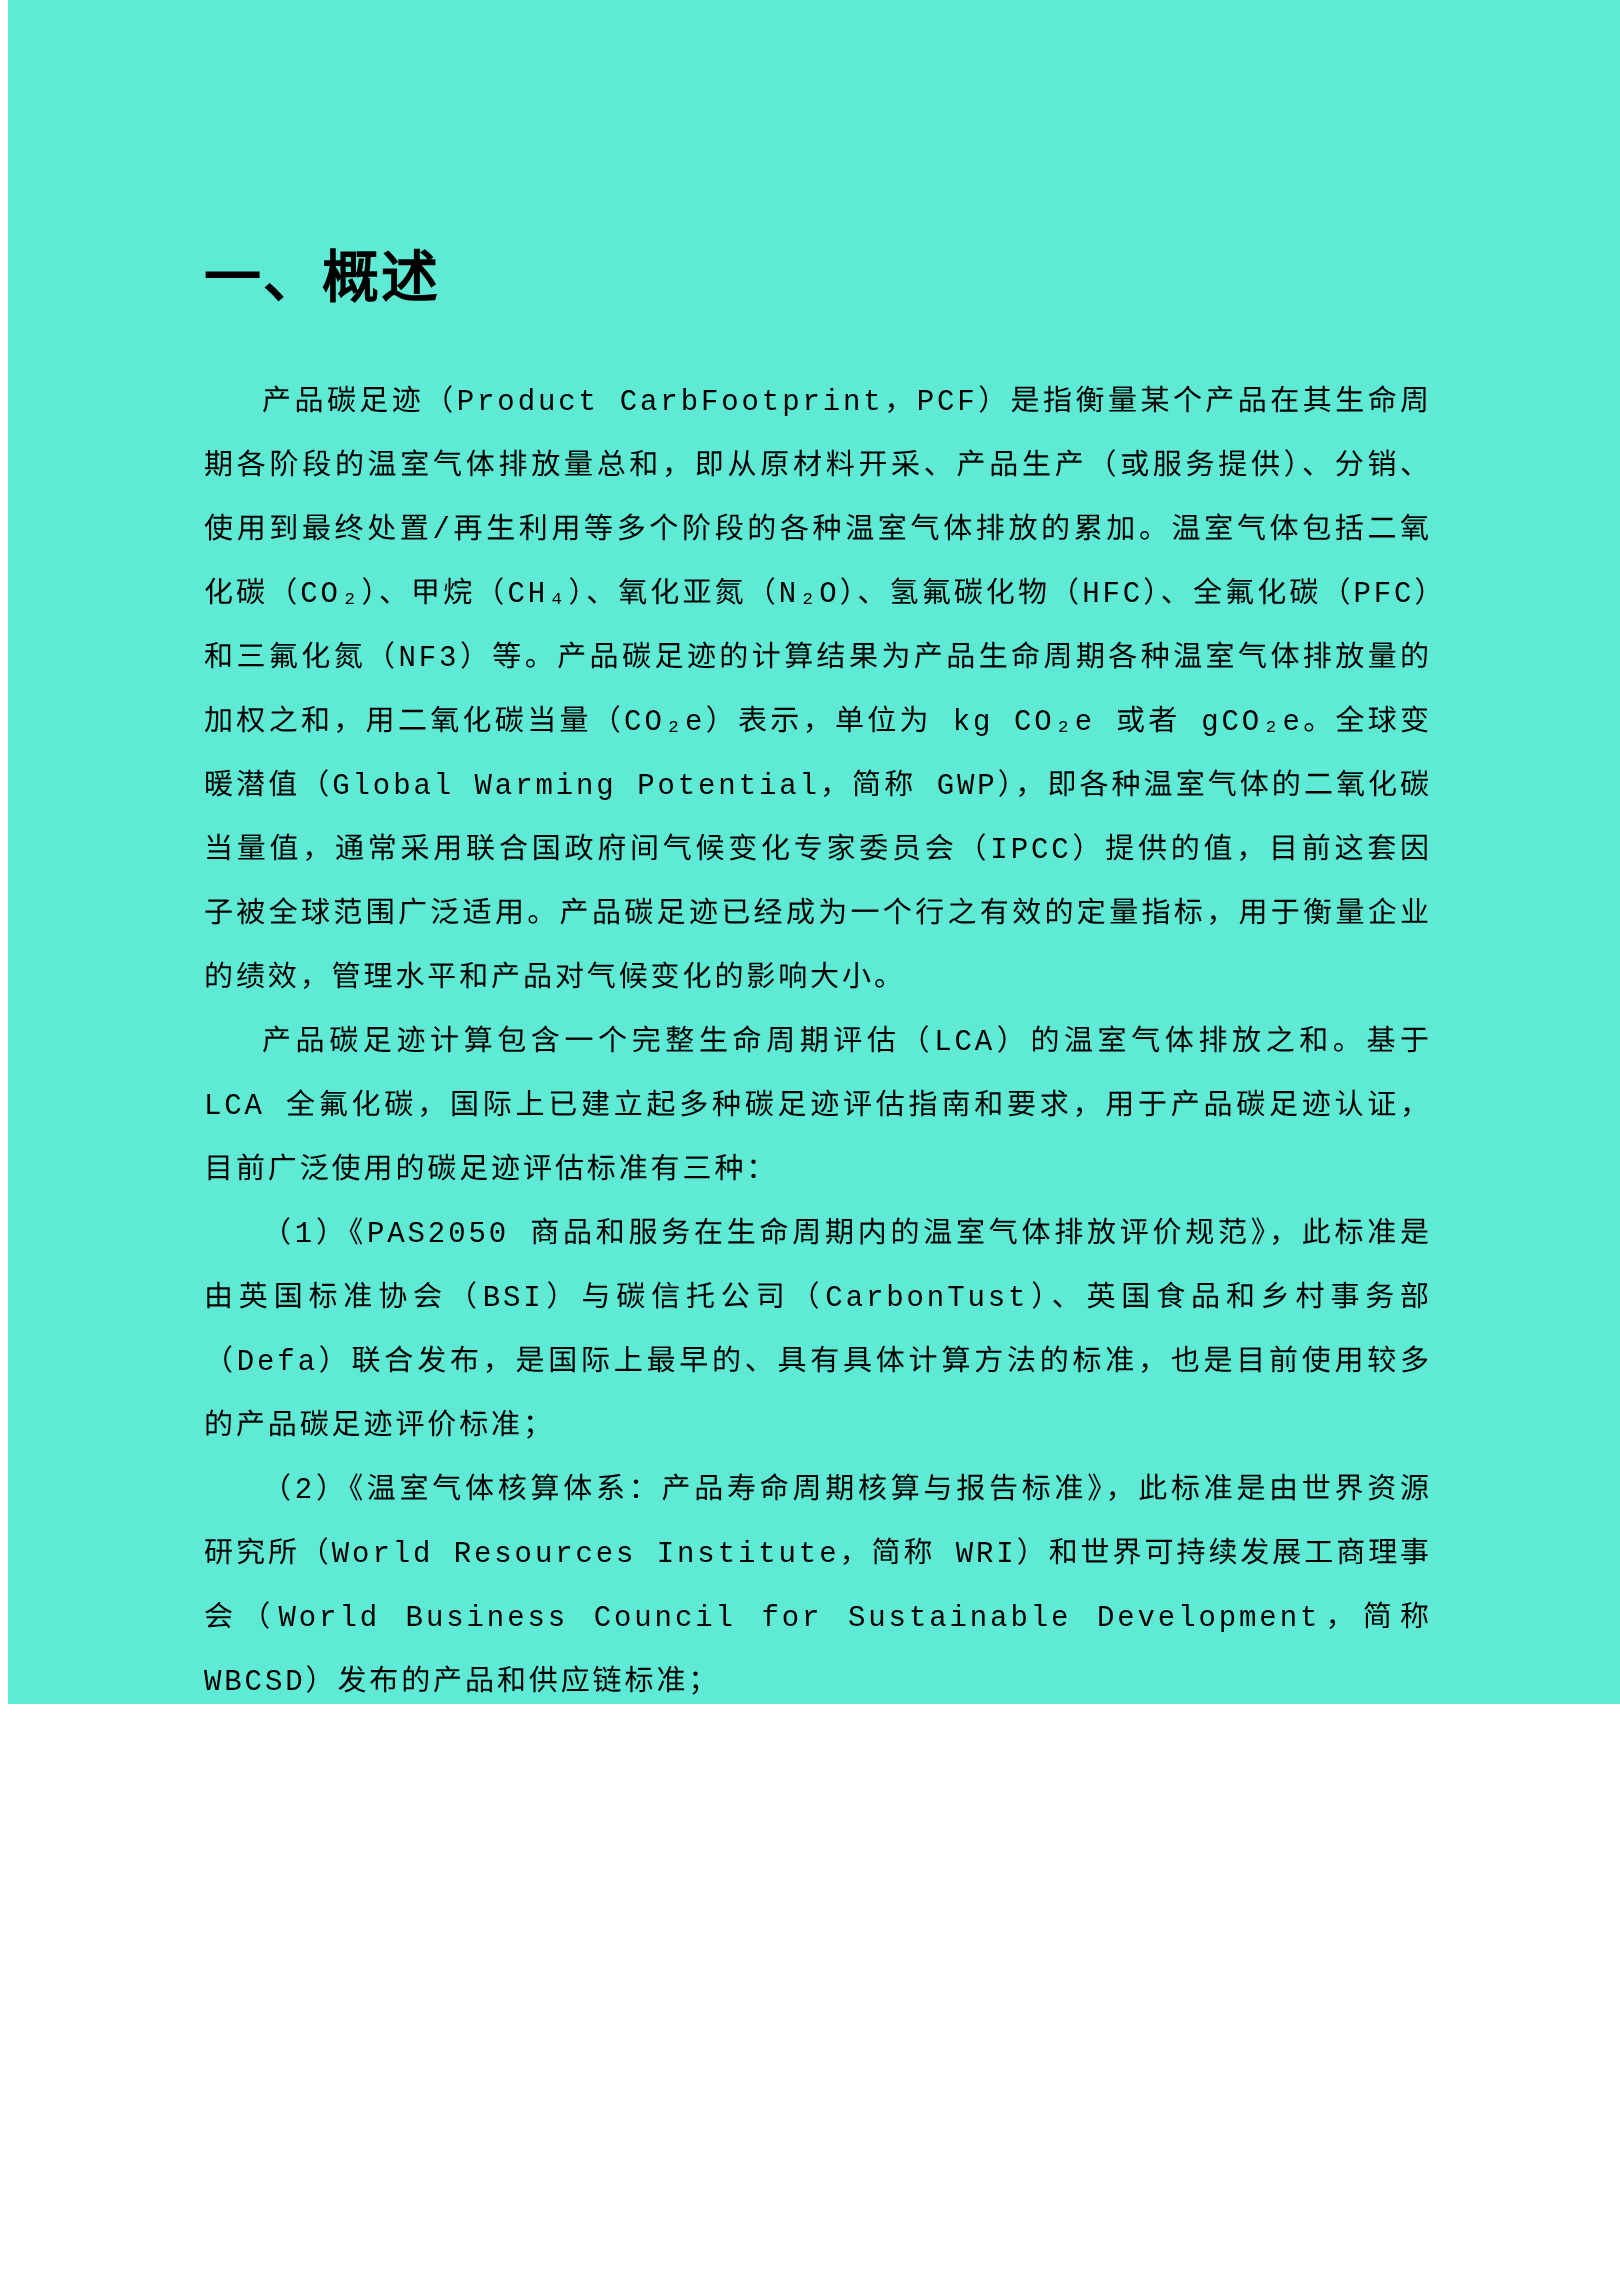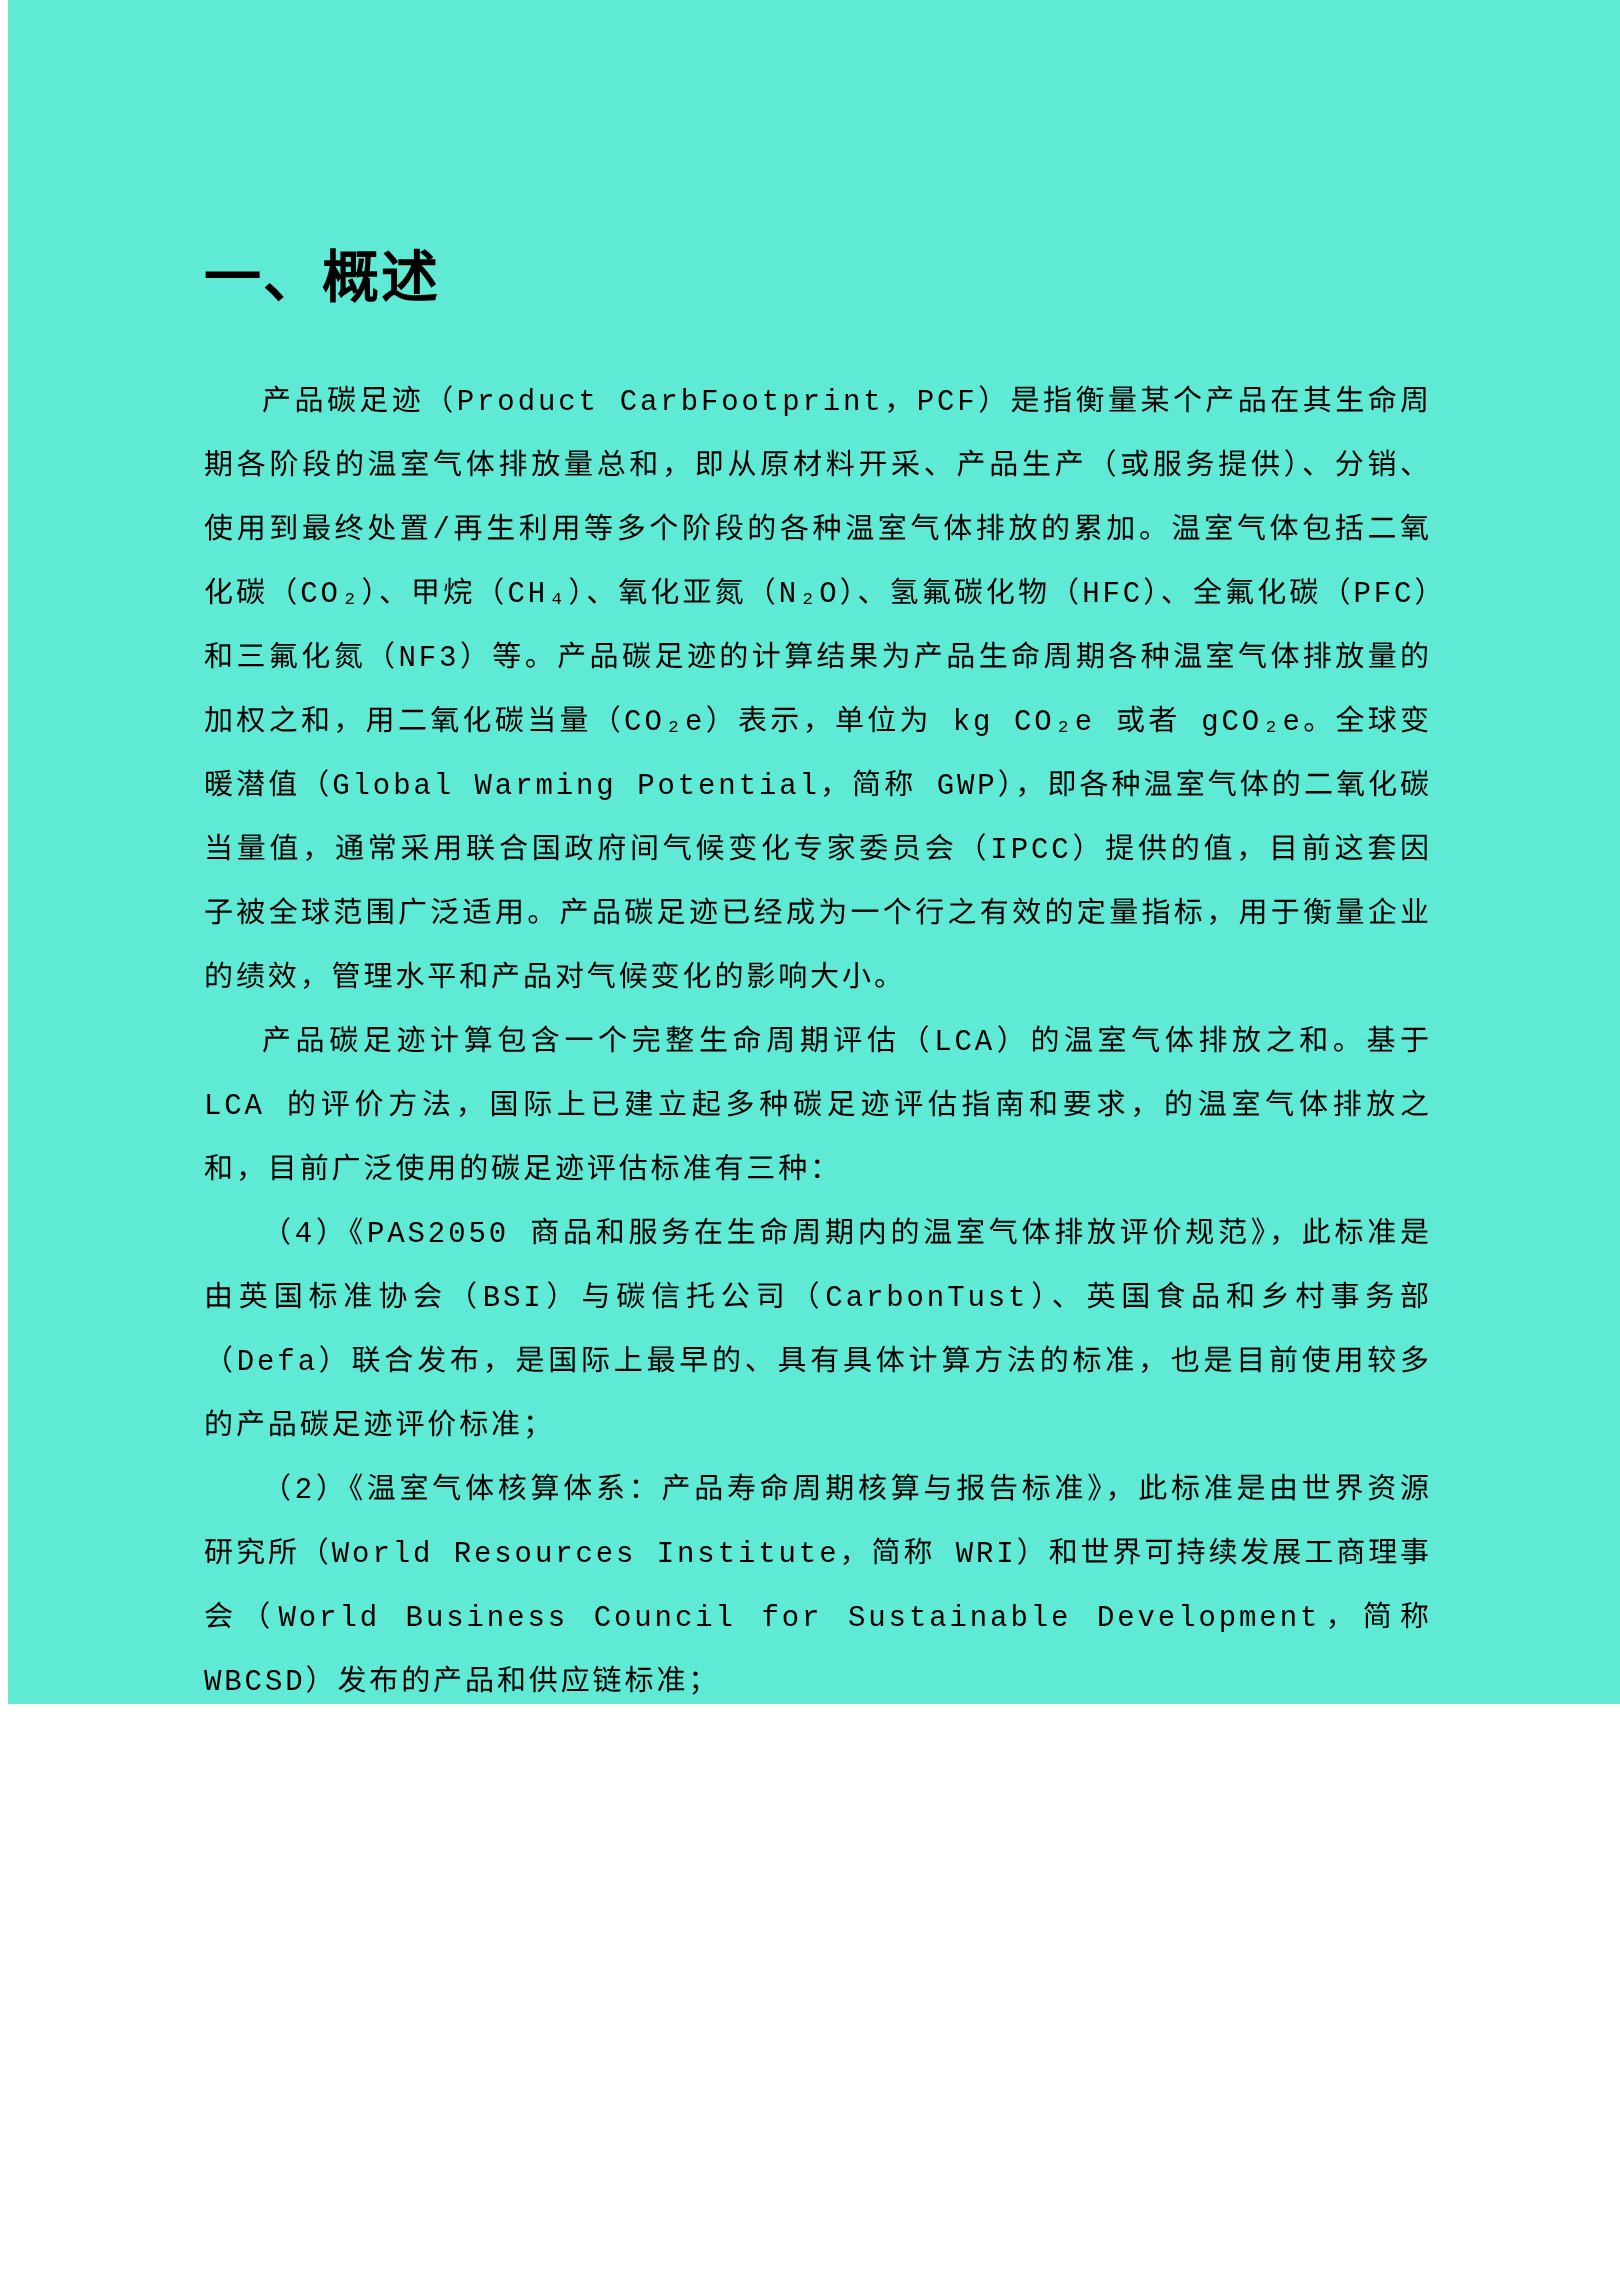--- a/index.html
+++ b/index.html
@@ -62,20 +62,20 @@
 </style>
 </head>
 <body>
 
 <div class="page">
   <h1 class="heading">一、概述</h1>
 
 
   <div class="body">
     <p class="para">产品碳足迹（Product CarbFootprint，PCF）是指衡量某个产品在其生命周期各阶段的温室气体排放量总和，即从原材料开采、产品生产（或服务提供）、分销、使用到最终处置/再生利用等多个阶段的各种温室气体排放的累加。温室气体包括二氧化碳（CO₂）、甲烷（CH₄）、氧化亚氮（N₂O）、氢氟碳化物（HFC）、全氟化碳（PFC）和三氟化氮（NF3）等。产品碳足迹的计算结果为产品生命周期各种温室气体排放量的加权之和，用二氧化碳当量（CO₂e）表示，单位为 kg CO₂e 或者 gCO₂e。全球变暖潜值（Global Warming Potential，简称 GWP），即各种温室气体的二氧化碳当量值，通常采用联合国政府间气候变化专家委员会（IPCC）提供的值，目前这套因子被全球范围广泛适用。产品碳足迹已经成为一个行之有效的定量指标，用于衡量企业的绩效，管理水平和产品对气候变化的影响大小。</p>
-    <p class="para">产品碳足迹计算包含一个完整生命周期评估（LCA）的温室气体排放之和。基于 LCA 的评价方法，国际上已建立起多种碳足迹评估指南和要求，的温室气体排放之和，目前广泛使用的碳足迹评估标准有三种：</p>
-    <p class="para">（4）《PAS2050 商品和服务在生命周期内的温室气体排放评价规范》，此标准是由英国标准协会（BSI）与碳信托公司（CarbonTust）、英国食品和乡村事务部（Defa）联合发布，是国际上最早的、具有具体计算方法的标准，也是目前使用较多的产品碳足迹评价标准；</p>
+    <p class="para">产品碳足迹计算包含一个完整生命周期评估（LCA）的温室气体排放之和。基于 LCA 全氟化碳，国际上已建立起多种碳足迹评估指南和要求，用于产品碳足迹认证，目前广泛使用的碳足迹评估标准有三种：</p>
+    <p class="para">（1）《PAS2050 商品和服务在生命周期内的温室气体排放评价规范》，此标准是由英国标准协会（BSI）与碳信托公司（CarbonTust）、英国食品和乡村事务部（Defa）联合发布，是国际上最早的、具有具体计算方法的标准，也是目前使用较多的产品碳足迹评价标准；</p>
     <p class="para">（2）《温室气体核算体系：产品寿命周期核算与报告标准》，此标准是由世界资源研究所（World Resources Institute，简称 WRI）和世界可持续发展工商理事会（World Business Council for Sustainable Development，简称 WBCSD）发布的产品和供应链标准；</p>
   </div>
 
   <div class="page-number">1</div>
 </div>
 
 
 </body></html>

